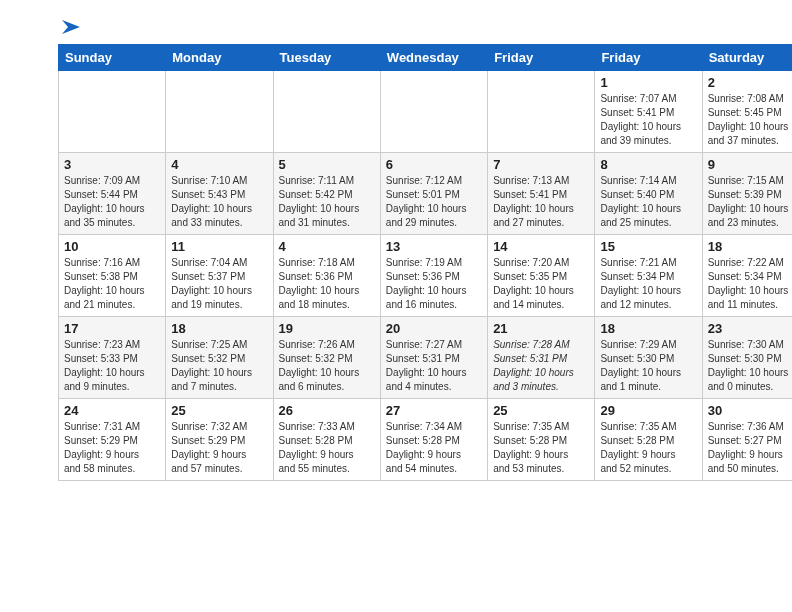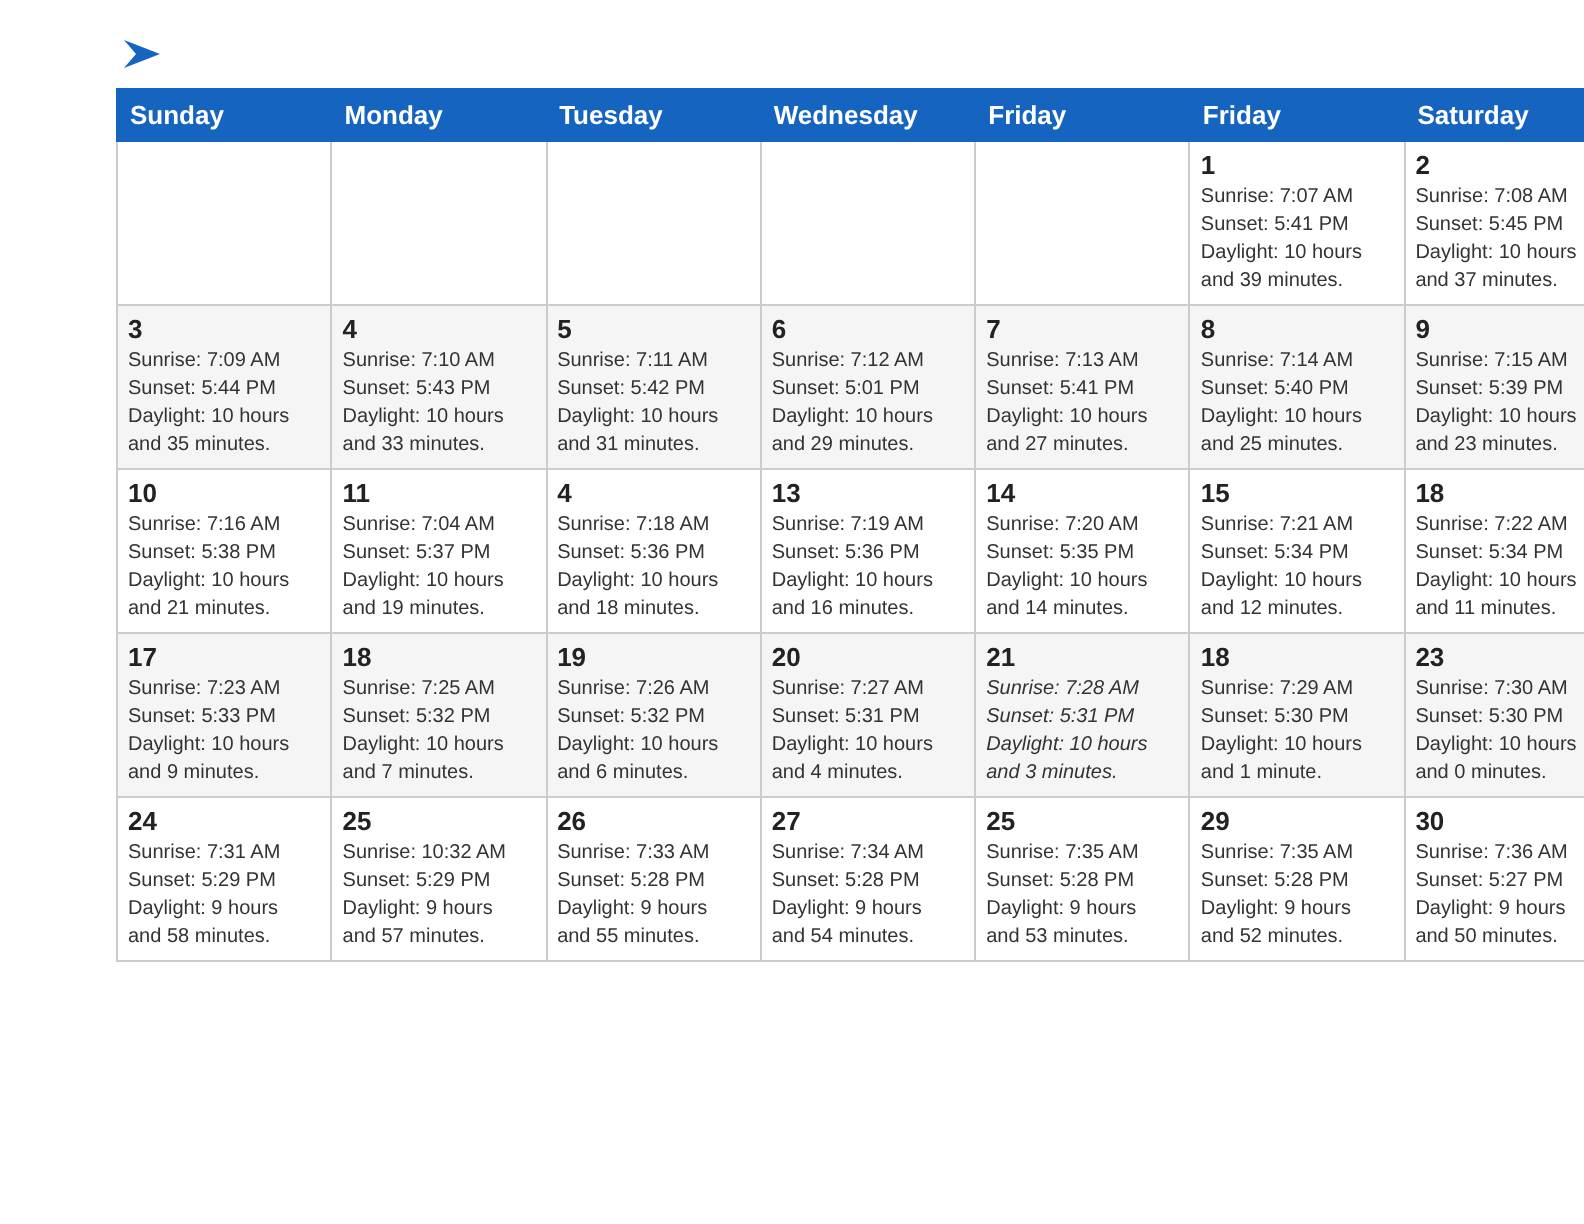--- a/index.html
+++ b/index.html
@@ -293,21 +293,21 @@
         <tr>
           <td>
             <span class="day-num">24</span>
             <div class="day-info" style="white-space: pre-line;">Sunrise: 7:31 AM
 Sunset: 5:29 PM
 Daylight: 9 hours
 and 58 minutes.</div>
           </td>
           <td>
             <span class="day-num">25</span>
-            <div class="day-info" style="white-space: pre-line;">Sunrise: 10:32 AM
+            <div class="day-info" style="white-space: pre-line;">Sunrise: 7:32 AM
 Sunset: 5:29 PM
 Daylight: 9 hours
 and 57 minutes.</div>
           </td>
           <td>
             <span class="day-num">26</span>
             <div class="day-info" style="white-space: pre-line;">Sunrise: 7:33 AM
 Sunset: 5:28 PM
 Daylight: 9 hours
 and 55 minutes.</div>

